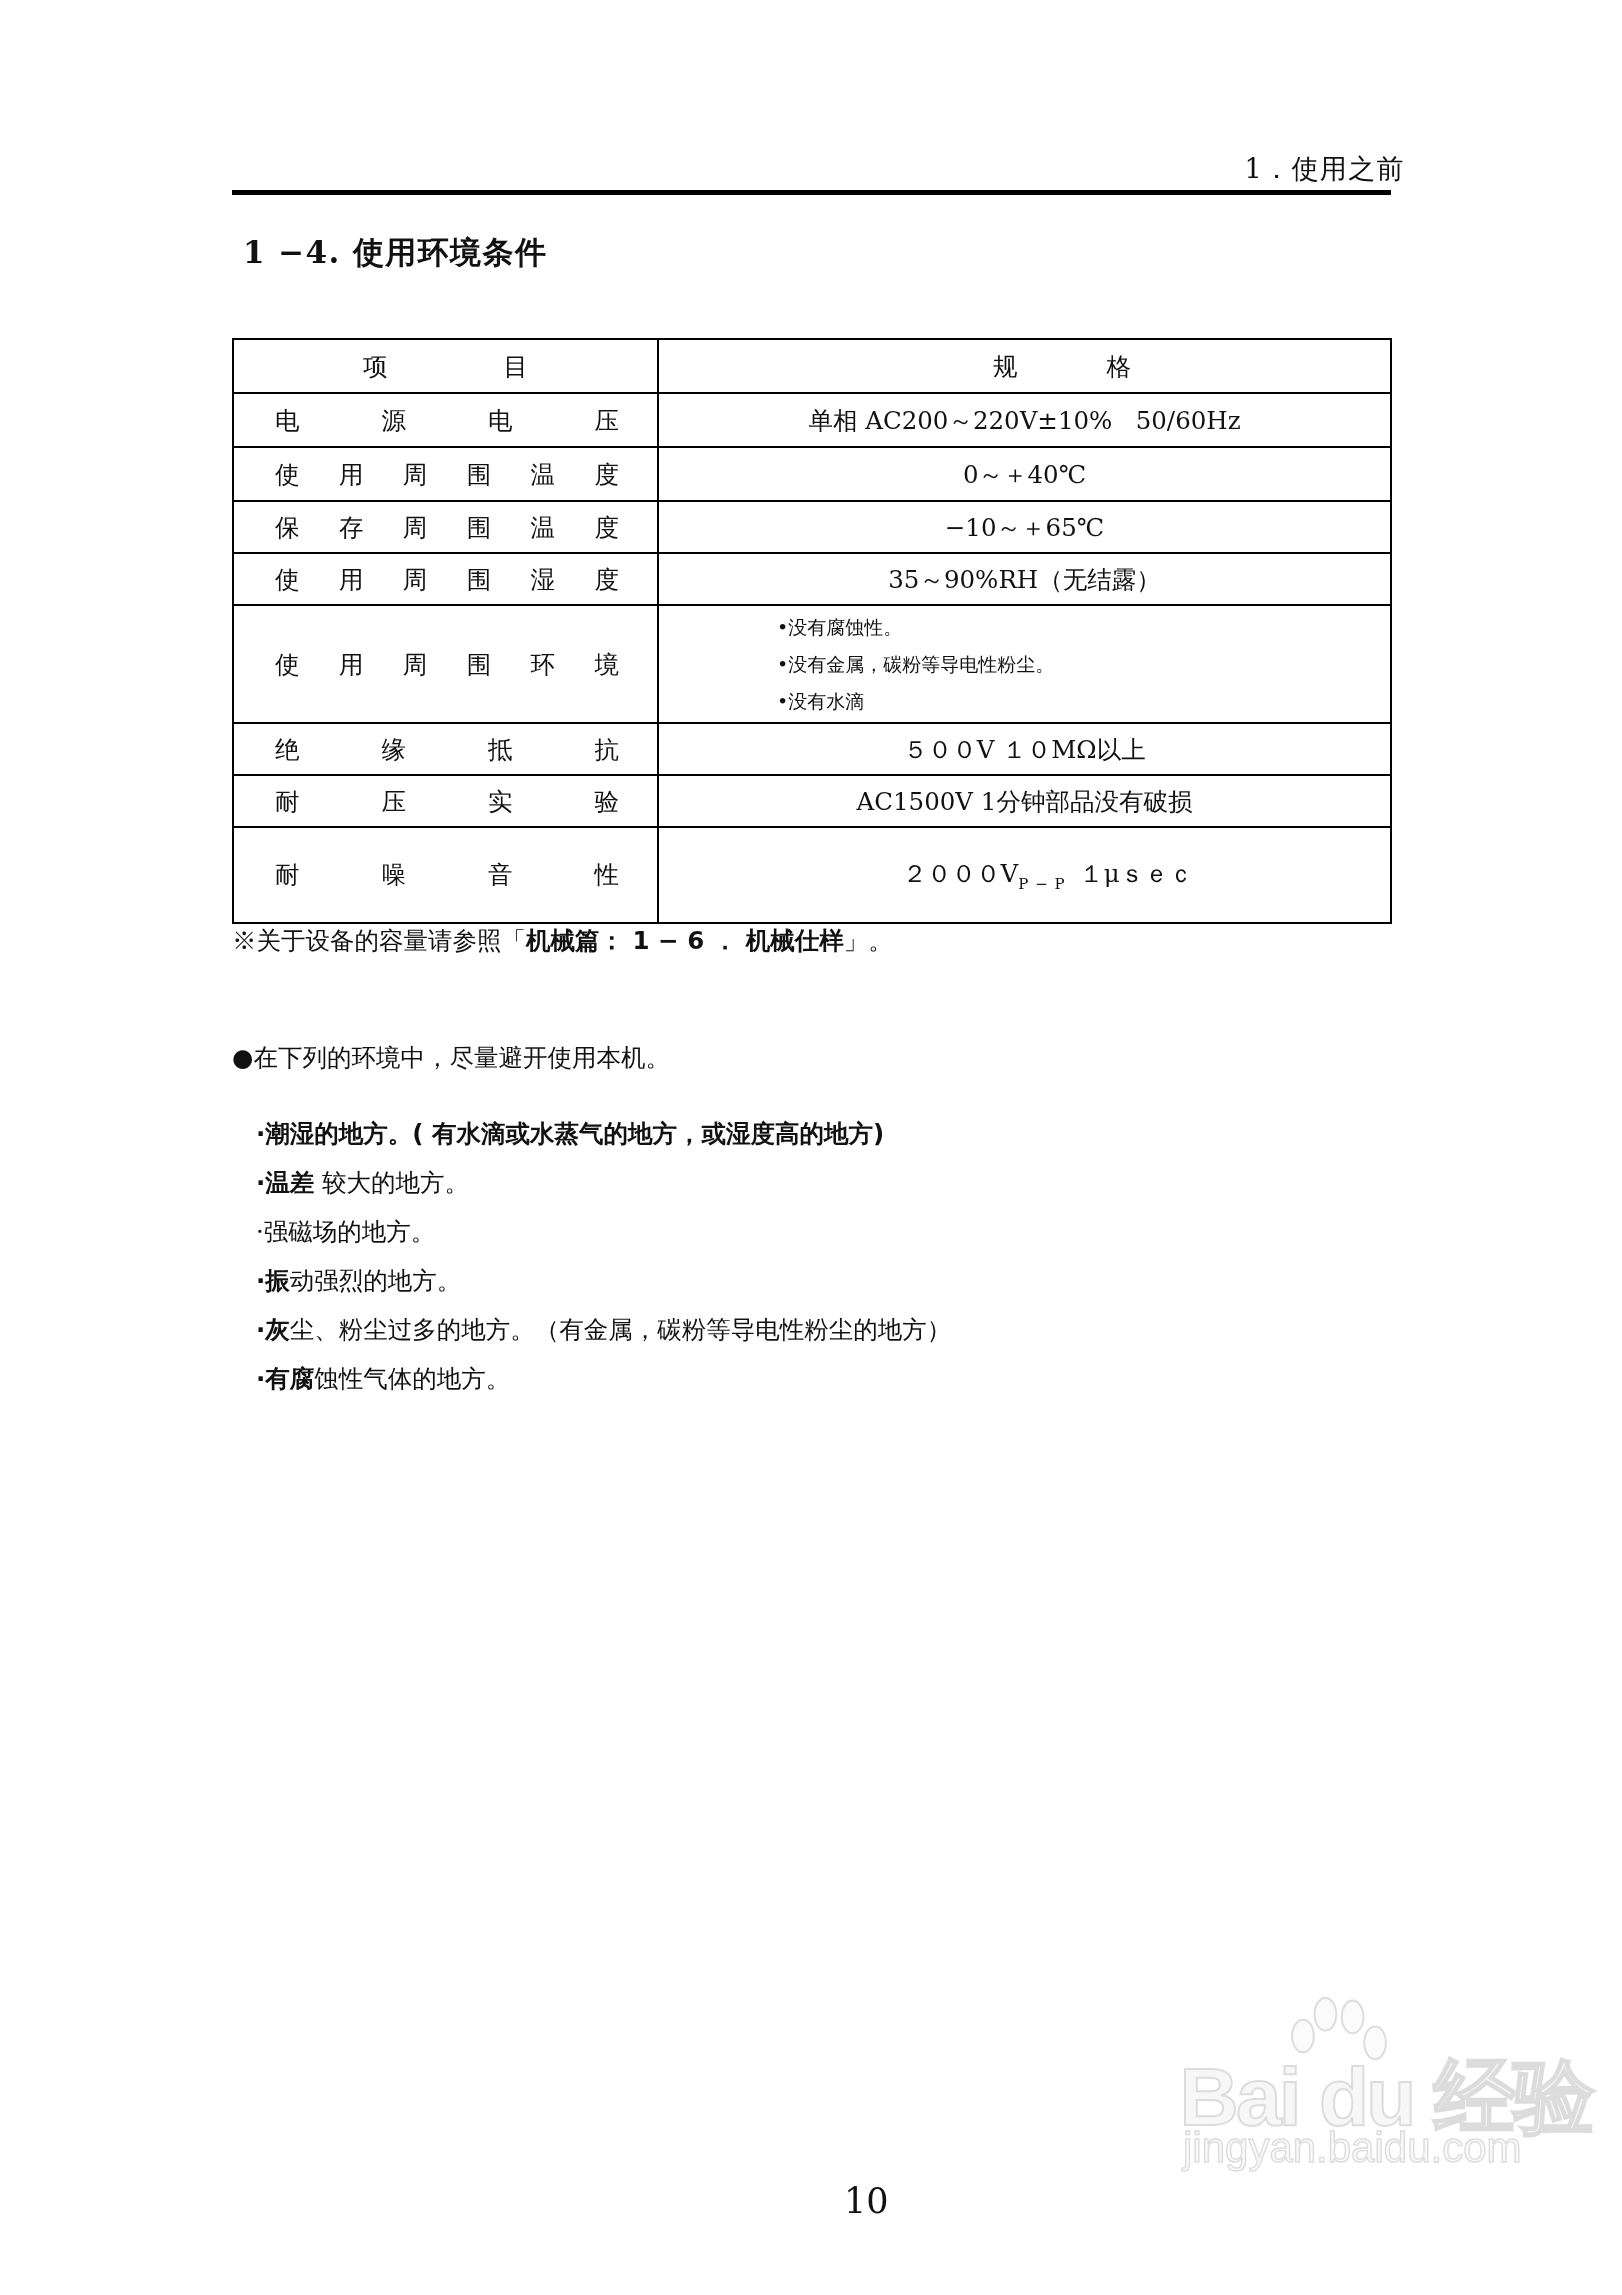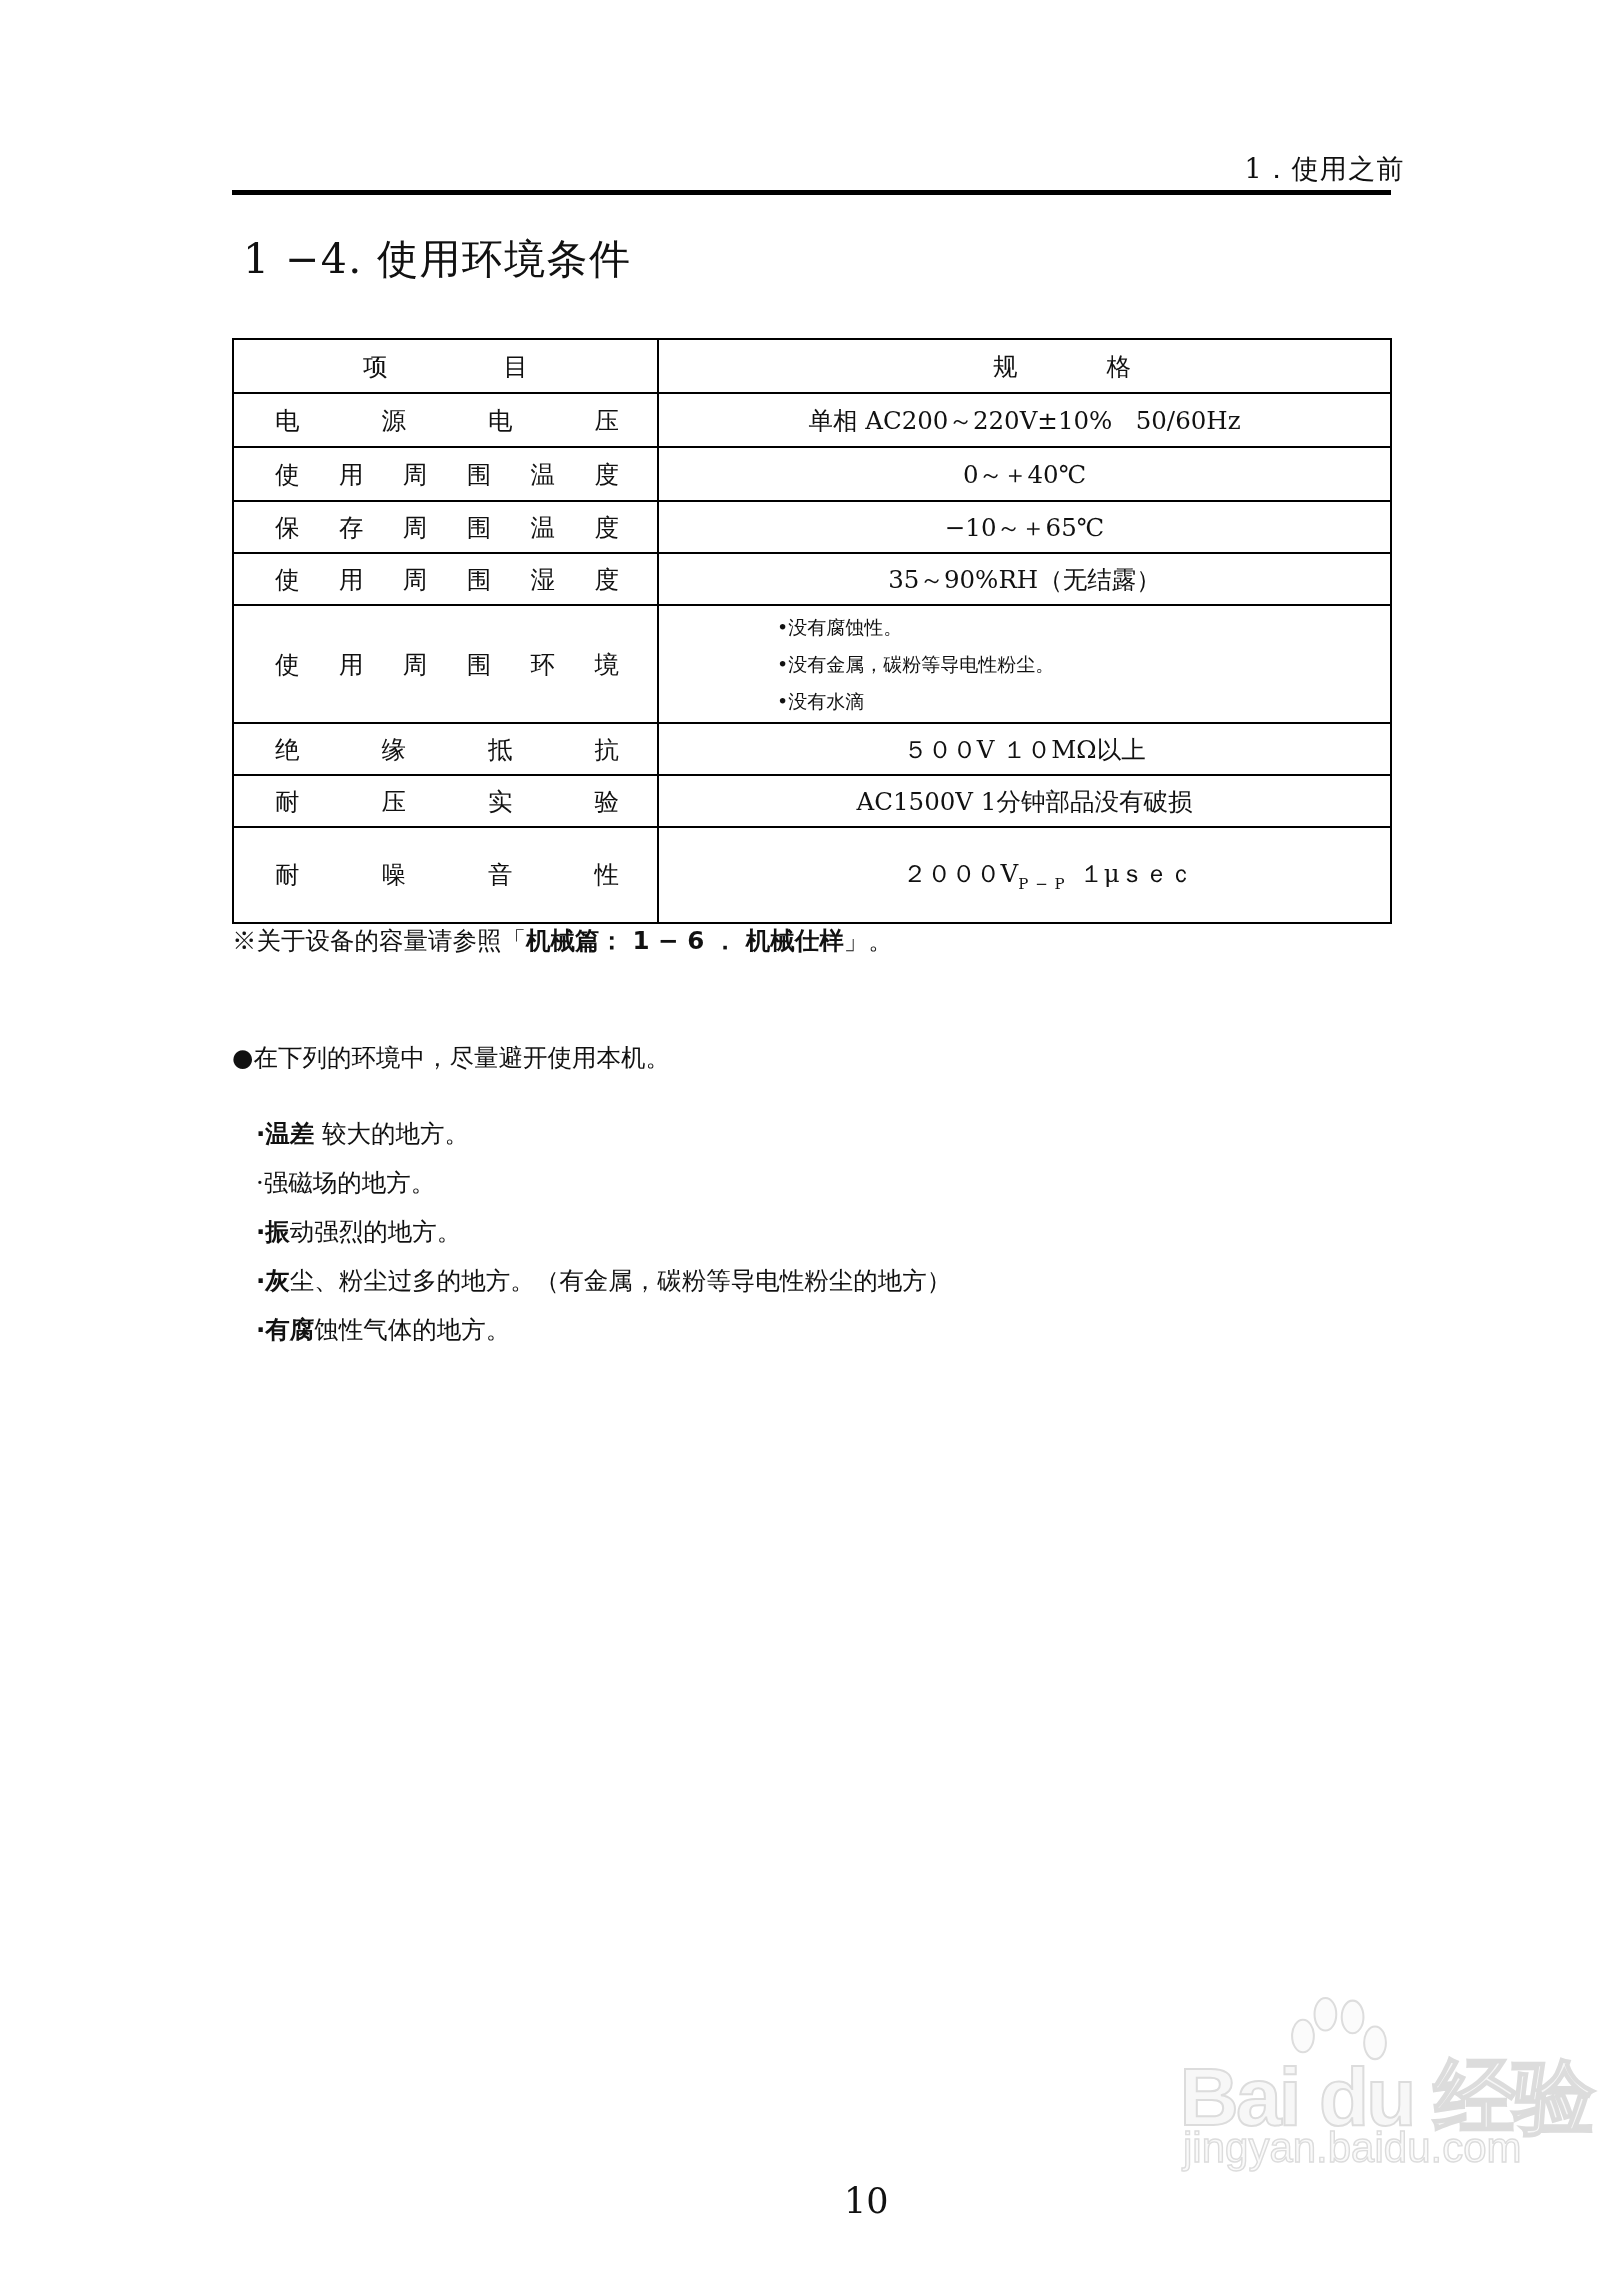--- a/index.html
+++ b/index.html
@@ -8,21 +8,21 @@
     font-family: "DejaVu Serif", "Liberation Serif", serif;
     color: #111111;
   }
   .abs { position: absolute; }
   .running-head {
     right: 218px; top: 151px; font-size: 27px; letter-spacing: 1.4px;
     white-space: pre;
   }
   .head-rule { left: 232px; top: 190px; width: 1159px; height: 4.8px; background: #000; }
   .section-title {
-    left: 243px; top: 232px; font-size: 41px; font-weight: normal;
+    left: 243px; top: 232px; font-size: 31px; font-weight: bold;
     font-family: "DejaVu Serif", "Liberation Serif", serif; letter-spacing: 1.4px; white-space: pre;
   }
   table.spec {
     position: absolute; left: 232px; top: 338px; width: 1160px;
     border-collapse: collapse; table-layout: fixed;
   }
   table.spec td {
     border: 2px solid #000; padding: 0; font-size: 24.5px; vertical-align: middle;
   }
   table.spec td.col-item { width: 423px; }
@@ -183,20 +183,21 @@
     </td>
   </tr>
 </tbody>
   </table>
 
 <div class="abs note"><span>※关于设备的容量请参照「</span><b>机械篇： 1 − 6 ． 机械仕样</b><span>」。</span></div>
 
 <div class="abs avoid-heading">●在下列的环境中，尽量避开使用本机。</div>
 
 <div class="abs avoid-list">
+  <div><b>·潮湿的地方。( 有水滴或水蒸气的地方，或湿度高的地方)</b><span></span></div>
   <div><b>·温差</b><span> 较大的地方。</span></div>
   <div><b></b><span>·强磁场的地方。</span></div>
   <div><b>·振</b><span>动强烈的地方。</span></div>
   <div><b>·灰</b><span>尘、粉尘过多的地方。（有金属，碳粉等导电性粉尘的地方）</span></div>
   <div><b>·有腐</b><span>蚀性气体的地方。</span></div>
 </div>
 
 <div class="abs page-number">10</div>
 
 <div class="abs watermark">

